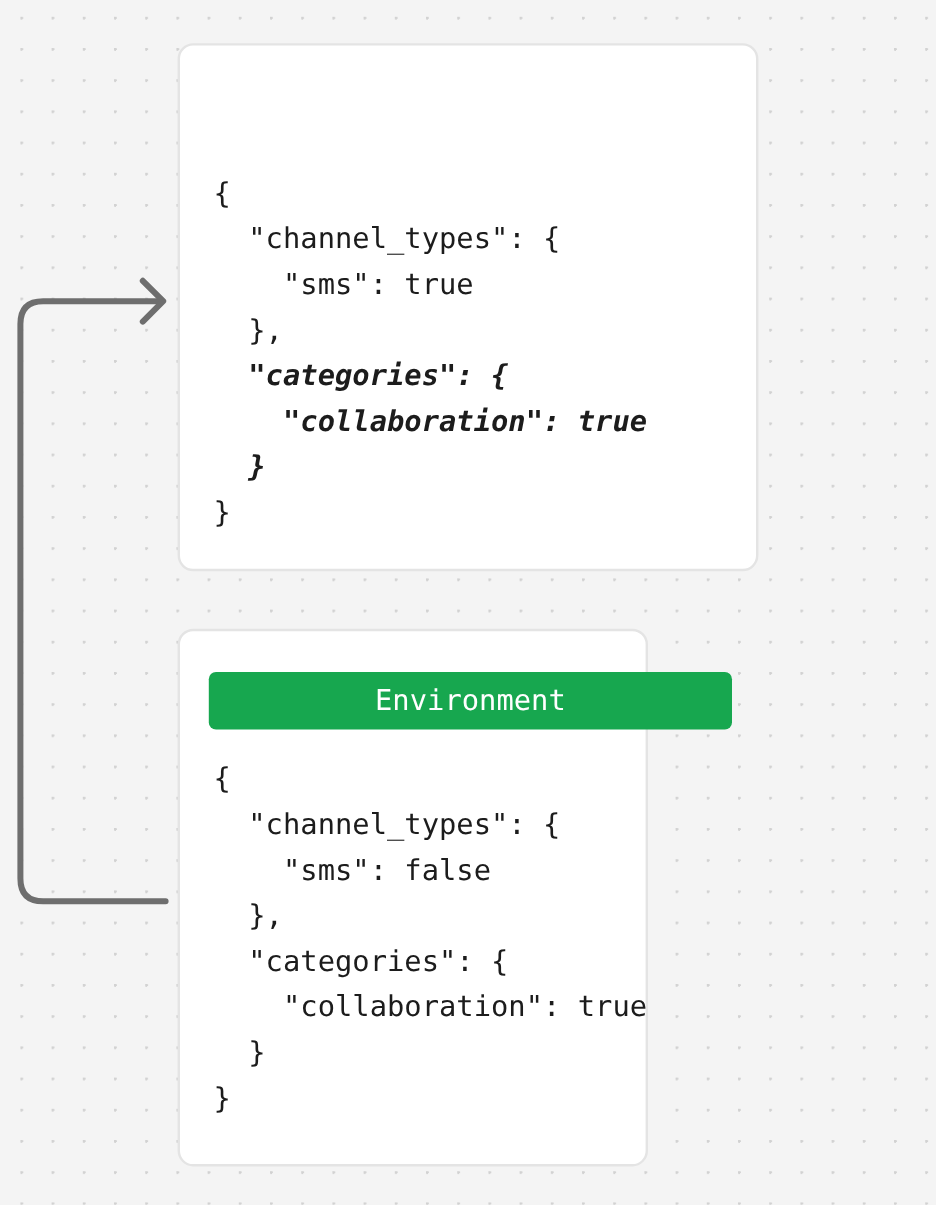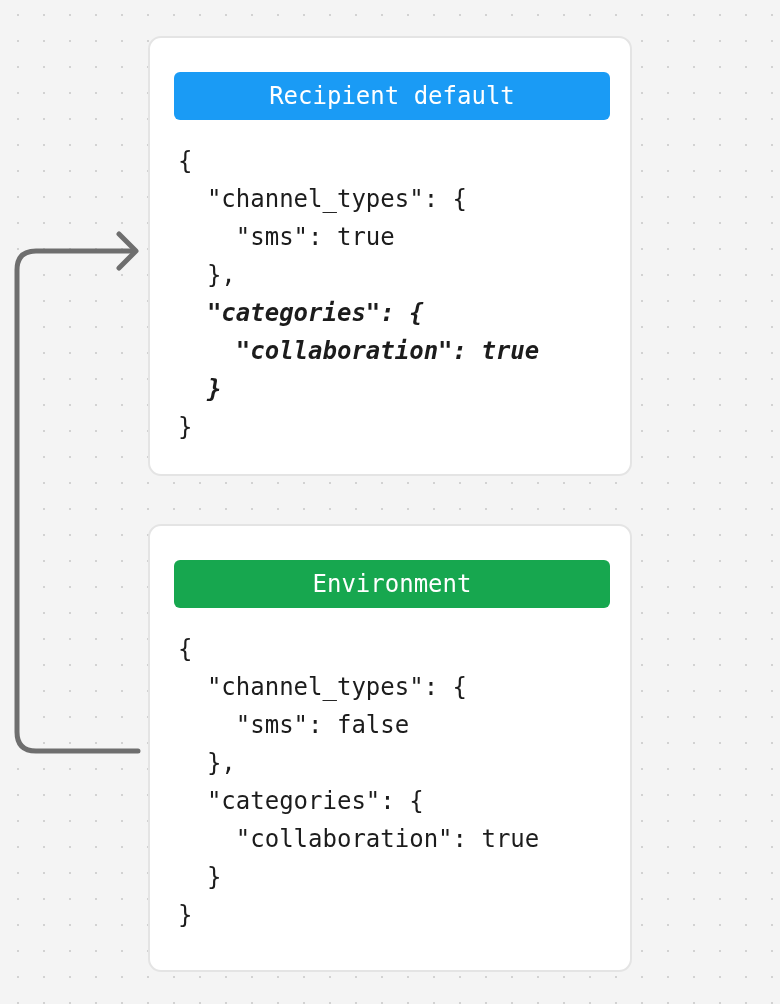--- a/index.html
+++ b/index.html
@@ -46,21 +46,21 @@
   }
   #card-recipient-default {
     left: 148px;
     top: 36px;
     width: 484px;
     height: 440px;
   }
   #card-environment {
     left: 148px;
     top: 524px;
-    width: 484px;
+    width: 392px;
     height: 448px;
   }
 
   .card-header {
     position: absolute;
     left: 24px;
     top: 34px;
     width: 436px;
     height: 48px;
     border-radius: 6px;
@@ -98,23 +98,20 @@
 <body>
 
 <div id="dot-grid"></div>
 
 <svg id="connector-arrow" viewBox="0 0 780 1004" width="780" height="1004" aria-hidden="true">
   <path d="M 138 751 L 36 751 Q 17 751 17 732 L 17 270 Q 17 251 36 251 L 133 251" fill="none" stroke="#6e6e6e" stroke-width="5" stroke-linecap="round" stroke-linejoin="round"></path>
   <path d="M 119 234 L 136 251 L 119 268" fill="none" stroke="#6e6e6e" stroke-width="5" stroke-linecap="round" stroke-linejoin="round"></path>
 </svg>
 
 <div class="card" id="card-recipient-default">
-  <div class="card-header" id="header-recipient-default">
-    <span>Recipient default</span>
-  </div>
   <pre class="code-block" id="code-recipient-default"><span class="code-line">{</span><span class="code-line">  "channel_types": {</span><span class="code-line">    "sms": true</span><span class="code-line">  },</span><span class="code-line em">  "categories": {</span><span class="code-line em">    "collaboration": true</span><span class="code-line em">  }</span><span class="code-line">}</span></pre>
 </div>
 
 <div class="card" id="card-environment">
   <div class="card-header" id="header-environment">
     <span>Environment</span>
   </div>
   <pre class="code-block" id="code-environment"><span class="code-line">{</span><span class="code-line">  "channel_types": {</span><span class="code-line">    "sms": false</span><span class="code-line">  },</span><span class="code-line">  "categories": {</span><span class="code-line">    "collaboration": true</span><span class="code-line">  }</span><span class="code-line">}</span></pre>
 </div>
 

